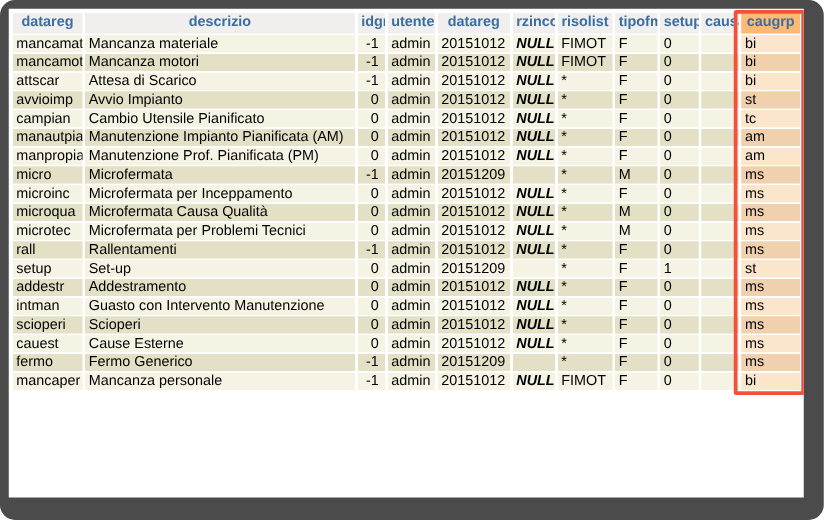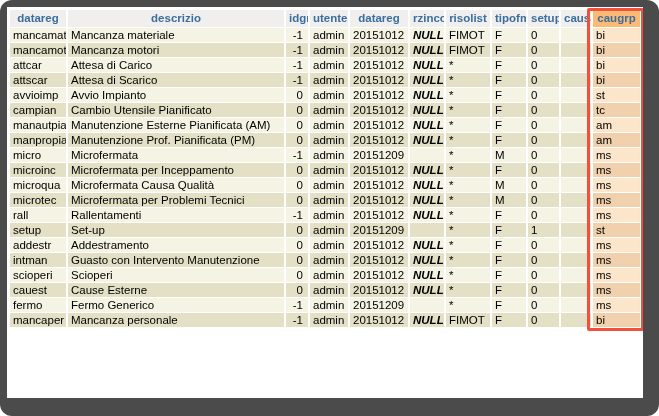--- a/index.html
+++ b/index.html
@@ -138,33 +138,20 @@
               <td class="c-utente">admin</td>
               <td class="c-datareg">20151012</td>
               <td class="c-rzinco null">NULL</td>
               <td class="c-risolist">FIMOT</td>
               <td class="c-tipofm">F</td>
               <td class="c-setup">0</td>
               <td class="c-causap"></td>
               <td class="c-caugrp">bi</td>
             </tr>
             <tr>
-              <td class="c-codice">attcar</td>
-              <td class="c-descrizio">Attesa di Carico</td>
-              <td class="c-idgr num">-1</td>
-              <td class="c-utente">admin</td>
-              <td class="c-datareg">20151012</td>
-              <td class="c-rzinco null">NULL</td>
-              <td class="c-risolist">*</td>
-              <td class="c-tipofm">F</td>
-              <td class="c-setup">0</td>
-              <td class="c-causap"></td>
-              <td class="c-caugrp">bi</td>
-            </tr>
-            <tr>
               <td class="c-codice">attscar</td>
               <td class="c-descrizio">Attesa di Scarico</td>
               <td class="c-idgr num">-1</td>
               <td class="c-utente">admin</td>
               <td class="c-datareg">20151012</td>
               <td class="c-rzinco null">NULL</td>
               <td class="c-risolist">*</td>
               <td class="c-tipofm">F</td>
               <td class="c-setup">0</td>
               <td class="c-causap"></td>
@@ -191,21 +178,21 @@
               <td class="c-datareg">20151012</td>
               <td class="c-rzinco null">NULL</td>
               <td class="c-risolist">*</td>
               <td class="c-tipofm">F</td>
               <td class="c-setup">0</td>
               <td class="c-causap"></td>
               <td class="c-caugrp">tc</td>
             </tr>
             <tr>
               <td class="c-codice">manautpia</td>
-              <td class="c-descrizio">Manutenzione Esterne Pianificata (AM)</td>
+              <td class="c-descrizio">Manutenzione Impianto Pianificata (AM)</td>
               <td class="c-idgr num">0</td>
               <td class="c-utente">admin</td>
               <td class="c-datareg">20151012</td>
               <td class="c-rzinco null">NULL</td>
               <td class="c-risolist">*</td>
               <td class="c-tipofm">F</td>
               <td class="c-setup">0</td>
               <td class="c-causap"></td>
               <td class="c-caugrp">am</td>
             </tr>

